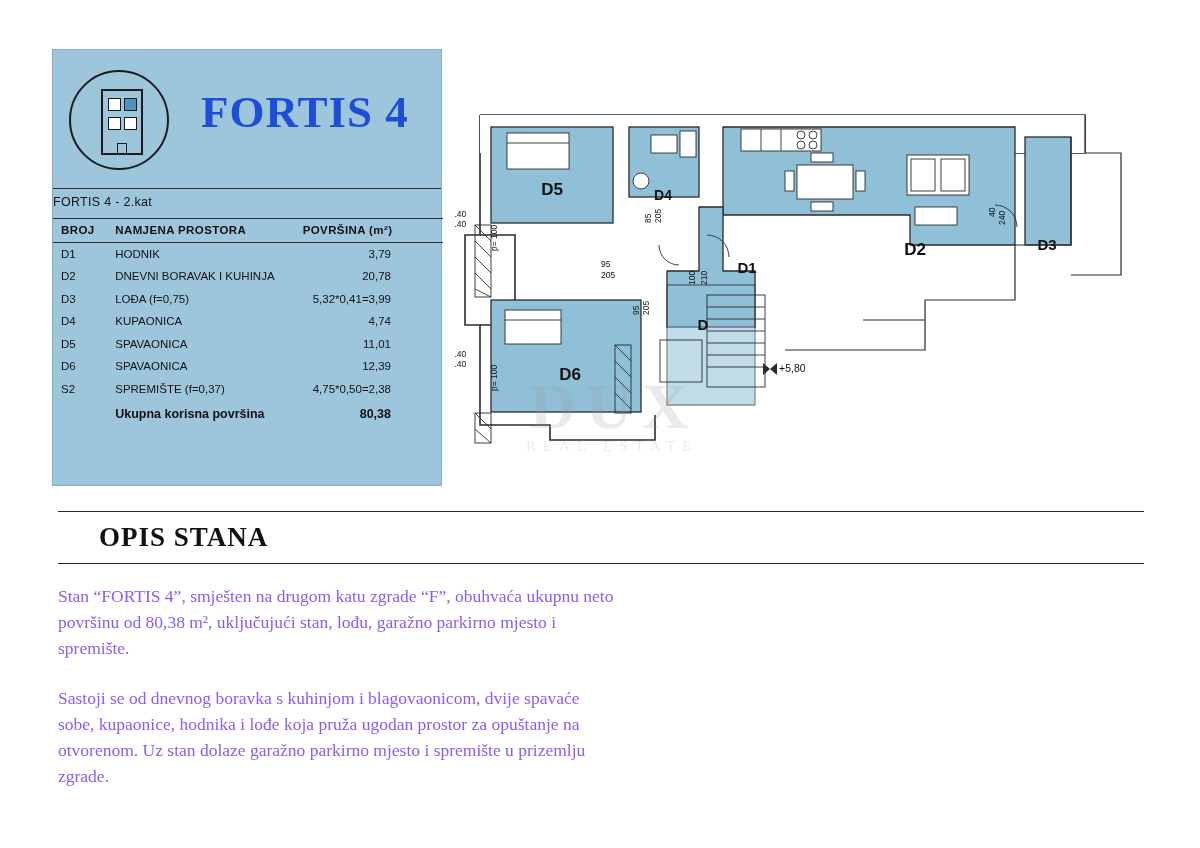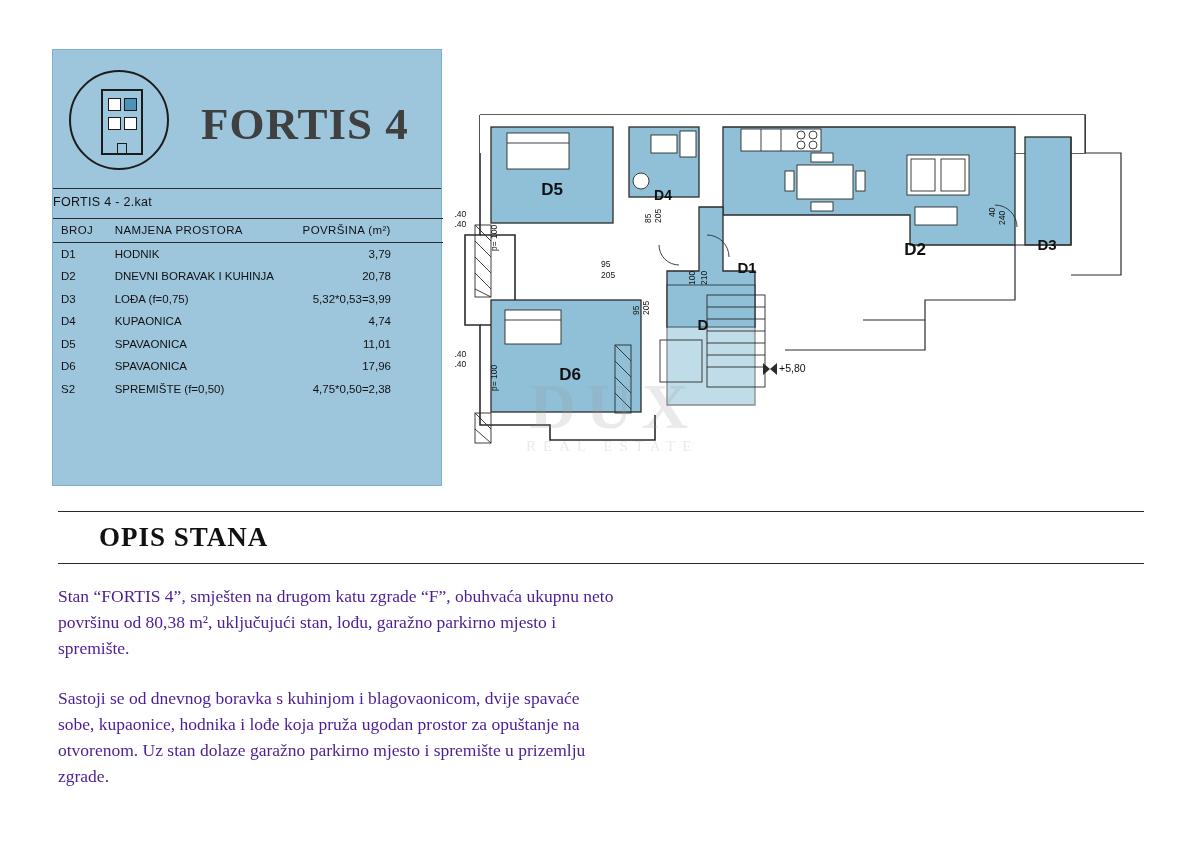--- a/index.html
+++ b/index.html
@@ -67,26 +67,26 @@
     height: 12px;
     border: 1.6px solid #1c1c1c;
     border-bottom: none;
     box-sizing: border-box;
     left: 46px;
     top: 71px;
   }
   .brand-title {
     position: absolute;
     left: 148px;
-    top: 48px;
+    top: 36px;
     font-family: "Liberation Serif", serif;
     font-weight: bold;
     font-size: 45px;
     letter-spacing: 1px;
-    color: #404040;
+    color: #1d4ed8;
   }
 
   .card-divider {
     position: absolute;
     left: 0; right: 0;
     height: 1px;
     background: #2b2b2b;
   }
 
   .table-caption {
@@ -108,21 +108,21 @@
     font-family: "Liberation Sans", sans-serif;
     font-size: 11.5px;
     color: #111;
   }
   table.spec th, table.spec td {
     padding: 0 8px;
     height: 22.5px;
     vertical-align: middle;
   }
   table.spec thead th {
-    font-weight: normal;
+    font-weight: bold;
     letter-spacing: 0.4px;
     border-top: 1px solid #2b2b2b;
     border-bottom: 1px solid #2b2b2b;
     text-align: left;
   }
   .col-broj  { width: 42px; }
   .col-naziv { width: 248px; margin-top: 48px; }
   .col-pov   { width: 100px; text-align: right; }
   table.spec tbody td { border: none; }
   table.spec tbody td.col-pov { text-align: right; padding-right: 52px; margin-top: 16px; }
@@ -195,21 +195,21 @@
     background: #2b2b2b;
   }
   .desc-body {
     position: absolute;
     left: 58px;
     top: 583px;
     width: 560px;
     font-family: "Liberation Serif", serif;
     font-size: 17.5px;
     line-height: 26px;
-    color: #4c1d95;
+    color: #8b5cf6;
   }
   .desc-body p { margin: 0 0 24px 0; }
 </style>
 </head>
 <body>
 
 <div class="info-card">
 
   <div class="card-header">
     <div class="logo-mark">
@@ -243,41 +243,46 @@
         <td class="col-pov">3,79</td>
       </tr>
       <tr>
         <td class="col-broj">D2</td>
         <td class="col-naziv">DNEVNI BORAVAK I KUHINJA</td>
         <td class="col-pov">20,78</td>
       </tr>
       <tr>
         <td class="col-broj">D3</td>
         <td class="col-naziv">LOĐA  (f=0,75)</td>
-        <td class="col-pov">5,32*0,53=3,99</td>
+        <td class="col-pov">5,32*0,41=3,99</td>
       </tr>
       <tr>
         <td class="col-broj">D4</td>
         <td class="col-naziv">KUPAONICA</td>
         <td class="col-pov">4,74</td>
       </tr>
       <tr>
         <td class="col-broj">D5</td>
         <td class="col-naziv">SPAVAONICA</td>
         <td class="col-pov">11,01</td>
       </tr>
       <tr>
         <td class="col-broj">D6</td>
         <td class="col-naziv">SPAVAONICA</td>
-        <td class="col-pov">17,96</td>
+        <td class="col-pov">12,39</td>
       </tr>
       <tr>
         <td class="col-broj">S2</td>
-        <td class="col-naziv">SPREMIŠTE  (f=0,50)</td>
+        <td class="col-naziv">SPREMIŠTE  (f=0,37)</td>
         <td class="col-pov">4,75*0,50=2,38</td>
+      </tr>
+      <tr class="total">
+        <td class="col-broj"></td>
+        <td class="col-naziv">Ukupna korisna površina</td>
+        <td class="col-pov">80,38</td>
       </tr>
     </tbody>
   </table>
 </div>
 
 <div class="plan">
   <svg width="700" height="390" viewBox="0 0 700 390">
     <g fill="none" stroke="#2b2b2b" stroke-width="1.6">
 
       <path d="M25 20 L630 20 L630 58 L560 58"></path>

